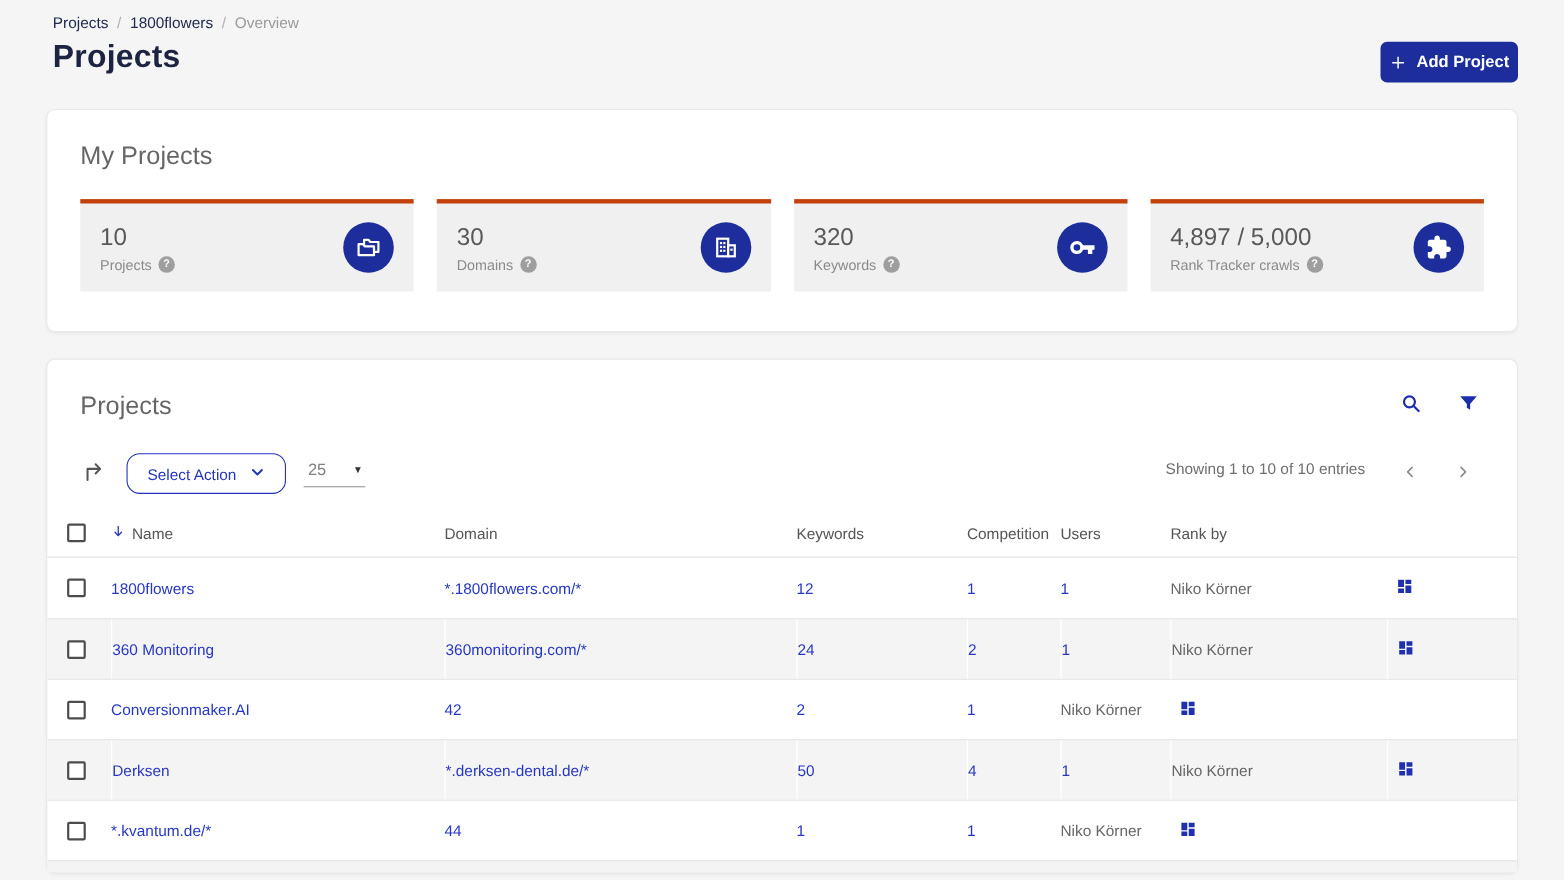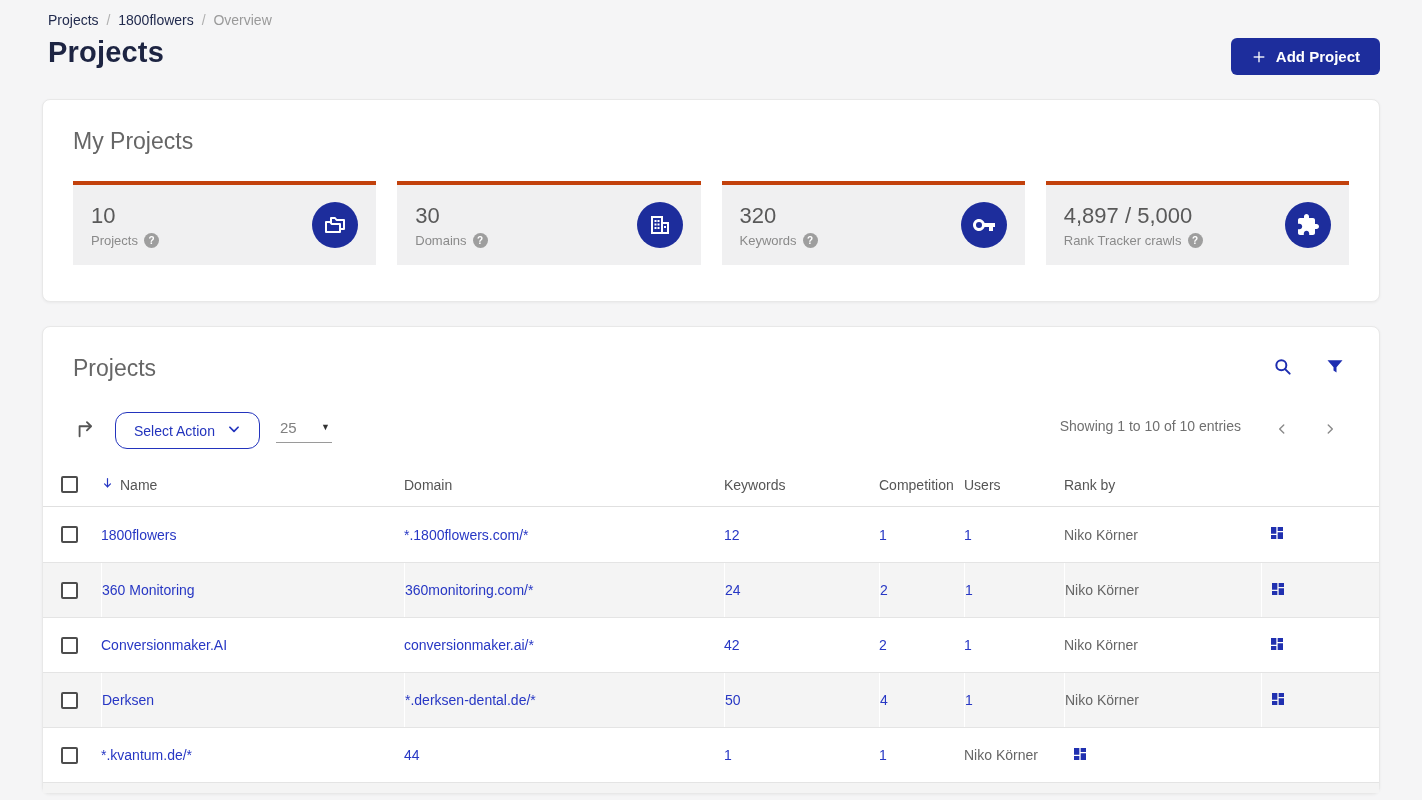--- a/index.html
+++ b/index.html
@@ -7,21 +7,21 @@
     font-family:"Liberation Sans", sans-serif; color:#444; }
   .page { padding:12px 42px 0 42px; }
 
   
   .breadcrumb { padding-left:6px; font-size:14px; color:#9a9a9a; }
   .breadcrumb .crumb-link { color:#222b4e; cursor:pointer; }
   .breadcrumb .sep { color:#b0b0b0; margin:0 4px; }
   .titlebar { display:flex; align-items:flex-start; justify-content:space-between; margin-top:8px; }
   .page-title { padding-left:6px; font-size:29px; font-weight:700; color:#1d2442; letter-spacing:.2px; }
   .add-btn { display:flex; align-items:center; gap:9px; background:#1d2d9c; color:#fff;
-    border:none; border-radius:6px; height:37px; padding:0 20px; font-size:15px; font-weight:600;
+    border:none; border-radius:6px; height:37px; padding:0 8px; font-size:15px; font-weight:600;
     font-family:"Liberation Sans",sans-serif; cursor:pointer; margin-top:2px; }
   .add-btn svg { display:block; }
 
   
   .panel { background:#fff; border:1px solid #e8e8e8; border-radius:8px;
     box-shadow:0 1px 3px rgba(0,0,0,.05); margin-top:24px; }
   .panel-head { display:flex; align-items:center; justify-content:space-between; padding:28px 32px 0 30px; }
   .panel-title { font-size:23px; color:#666; font-weight:400; }
 
   
@@ -325,23 +325,20 @@
         </div>
 
         <div class="trow">
           <div class="cell first chkwrap">
               <span class="chk"></span>
             </div>
           <div class="cell">
               <a class="lnk">Conversionmaker.AI</a>
             </div>
           <div class="cell">
-              <a class="lnk">conversionmaker.ai/*</a>
-            </div>
-          <div class="cell">
               <a class="lnk">42</a>
             </div>
           <div class="cell">
               <a class="lnk">2</a>
             </div>
           <div class="cell">
               <a class="lnk">1</a>
             </div>
           <div class="cell">
               <span class="plain">Niko Körner</span>

